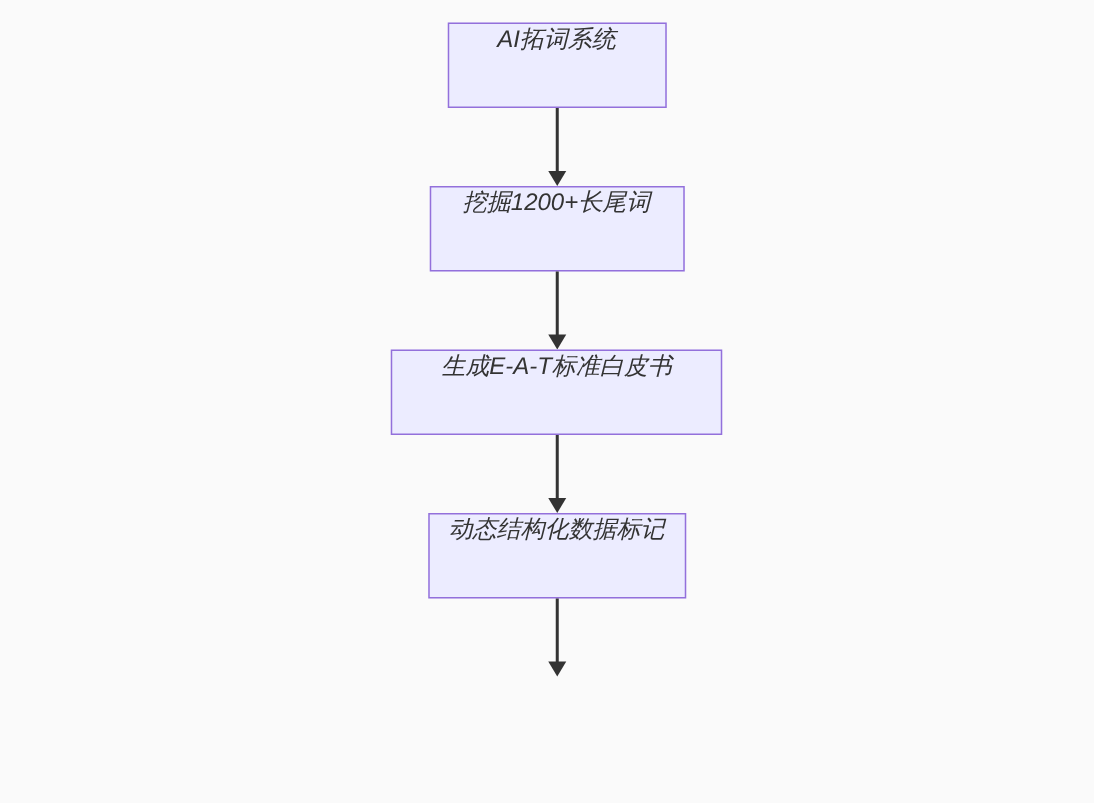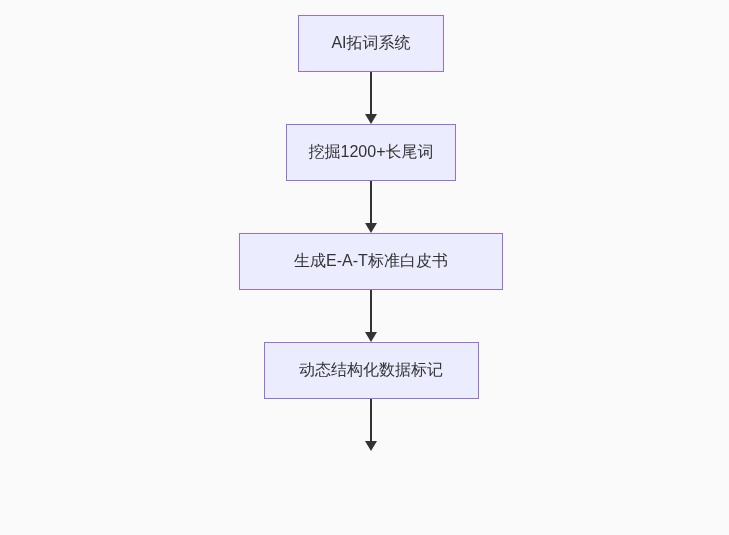--- a/index.html
+++ b/index.html
@@ -22,23 +22,23 @@
     display: flex;
     flex-direction: column;
     align-items: center;
   }
   .node {
     box-sizing: border-box;
     height: 57px;
     background: #ECECFF;
     border: 1px solid #9370DB;
     display: flex;
-    align-items: center;
     justify-content: center;
     flex-shrink: 0;
+    font-style: italic;
   }
   .node-label {
     font-size: 16px;
     color: #333333;
     white-space: nowrap;
     text-align: center;
   }
   .arrow {
     height: 52px;
     display: flex;
@@ -76,30 +76,30 @@
 
   <div class="node" style="width:170px">
     <span class="node-label">挖掘1200+长尾词</span>
   </div>
 
   <div class="arrow">
     <div class="arrow-line"></div>
     <div class="arrow-head"></div>
   </div>
 
-  <div class="node" style="width:264px">
+  <div class="node" style="width:221px">
     <span class="node-label">生成E-A-T标准白皮书</span>
   </div>
 
   <div class="arrow">
     <div class="arrow-line"></div>
     <div class="arrow-head"></div>
   </div>
 
-  <div class="node" style="width:215px">
+  <div class="node" style="width:172px">
     <span class="node-label">动态结构化数据标记</span>
   </div>
 
   <div class="arrow">
     <div class="arrow-line"></div>
     <div class="arrow-head"></div>
   </div>
 
 
 </div>

